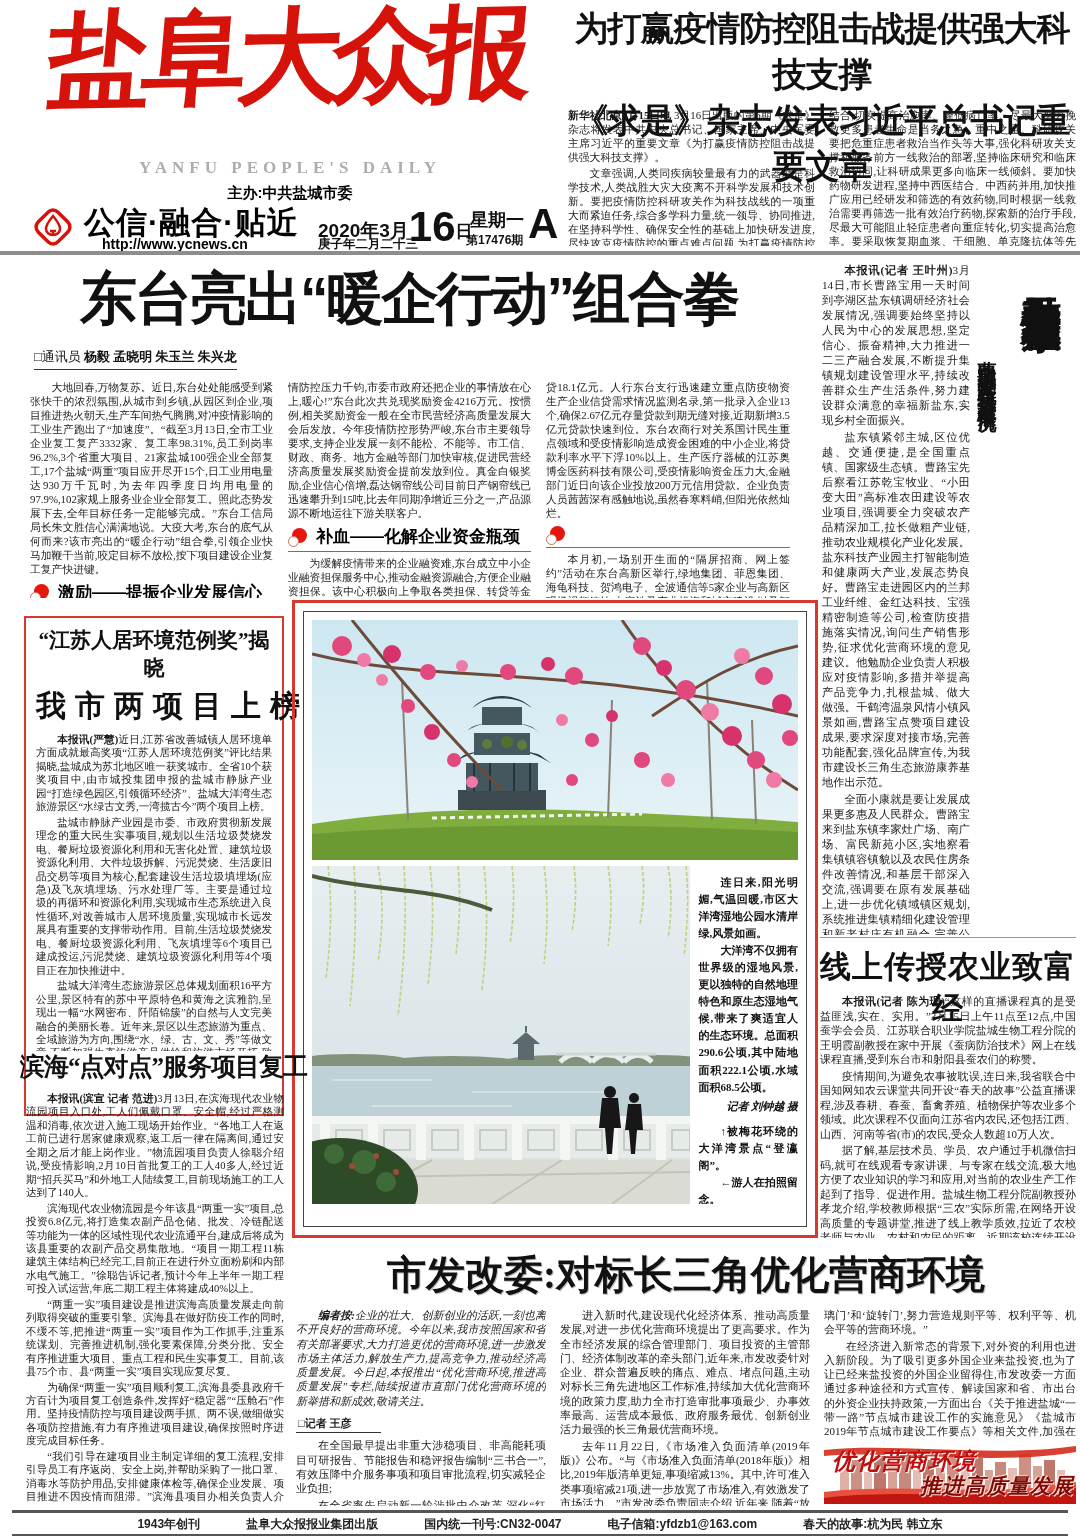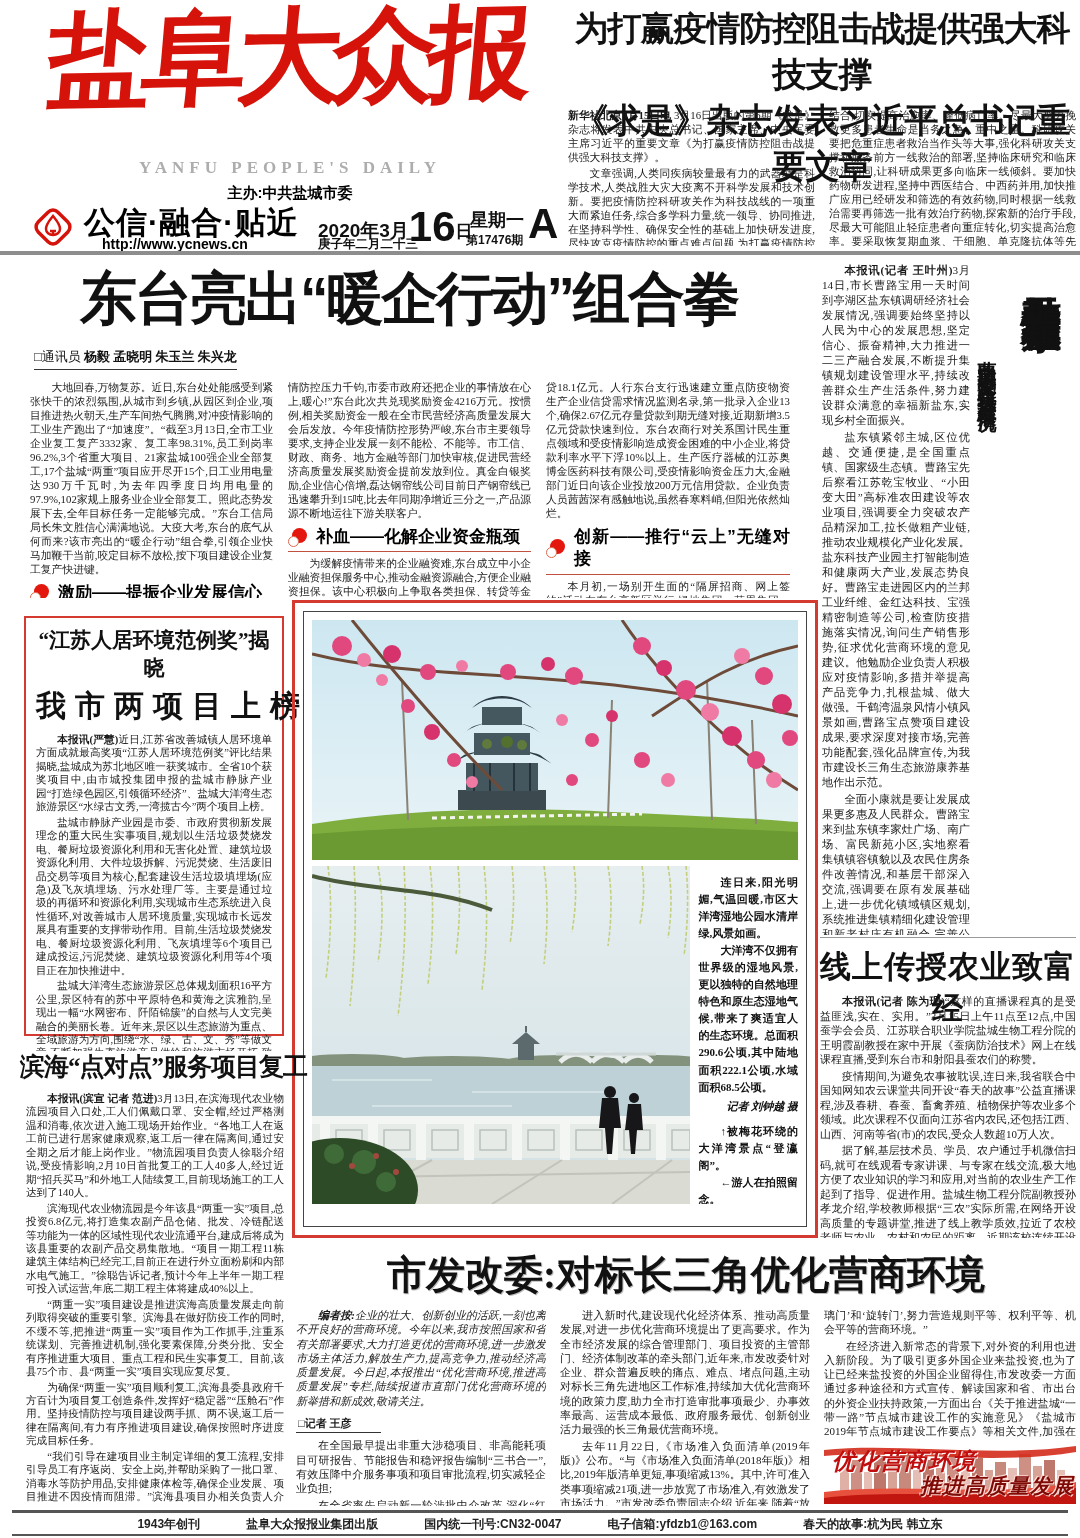--- a/index.html
+++ b/index.html
@@ -97,21 +97,20 @@
     <p>为缓解疫情带来的企业融资难,东台成立中小企业融资担保服务中心,推动金融资源融合,方便企业融资担保。该中心积极向上争取各类担保、转贷等金融资源集聚东台,同时进一步整合境内银行、担保、保险等金融机构,打造金融服务高地,为中小企业提供一站式、多元化金融支持,不断提升企业融资能力。</p>
 
   </div>
   <div class="abs body-txt just" style="left:546px;top:380px;width:244px;height:218px;">
     <p class="noind">贷18.1亿元。人行东台支行迅速建立重点防疫物资生产企业信贷需求情况监测名录,第一批录入企业13个,确保2.67亿元存量贷款到期无缝对接,近期新增3.5亿元贷款快速到位。东台农商行对关系国计民生重点领域和受疫情影响造成资金困难的中小企业,将贷款利率水平下浮10%以上。生产医疗器械的江苏奥博金医药科技有限公司,受疫情影响资金压力大,金融部门近日向该企业投放200万元信用贷款。企业负责人员茜茜深有感触地说,虽然春寒料峭,但阳光依然灿烂。</p>
     <div class="sec-head">
       <span class="dot">
           <span class="fill"></span>
           <span class="ring"></span>
         </span>
-      <span class="txt">创新——推行“云上”无缝对接</span>
     </div>
     <p>本月初,一场别开生面的“隔屏招商、网上签约”活动在东台高新区举行,绿地集团、菲恩集团、海龟科技、贺鸿电子、全波通信等5家企业与高新区现场视频签约,内容涉及产业投资和城市建设,以及智慧激光切割、智能2.5制造产业园、数字通信发射机等众多新兴项目。</p>
 
   </div>
 
   <div class="abs body-txt just serif" style="left:822px;top:263px;width:148px;height:672px;font-size:11.2px;line-height:1.34;">
     <p><b>本报讯(记者 王叶州)</b><span>3月14日,市长曹路宝用一天时间到亭湖区盐东镇调研经济社会发展情况,强调要始终坚持以人民为中心的发展思想,坚定信心、振奋精神,大力推进一二三产融合发展,不断提升集镇规划建设管理水平,持续改善群众生产生活条件,努力建设群众满意的幸福新盐东,实现乡村全面振兴。</span></p>
     <p>盐东镇紧邻主城,区位优越、交通便捷,是全国重点镇、国家级生态镇。曹路宝先后察看江苏乾宝牧业、“小田变大田”高标准农田建设等农业项目,强调要全力突破农产品精深加工,拉长做粗产业链,推动农业规模化产业化发展。盐东科技产业园主打智能制造和健康两大产业,发展态势良好。曹路宝走进园区内的兰邦工业纤维、金红达科技、宝强精密制造等公司,检查防疫措施落实情况,询问生产销售形势,征求优化营商环境的意见建议。他勉励企业负责人积极应对疫情影响,多措并举提高产品竞争力,扎根盐城、做大做强。千鹤湾温泉风情小镇风景如画,曹路宝点赞项目建设成果,要求深度对接市场,完善功能配套,强化品牌宣传,为我市建设长三角生态旅游康养基地作出示范。</p>
     <p>全面小康就是要让发展成果更多惠及人民群众。曹路宝来到盐东镇李家灶广场、南广场、富民新苑小区,实地察看集镇镇容镇貌以及农民住房条件改善情况,和基层干部深入交流,强调要在原有发展基础上,进一步优化镇域镇区规划,系统推进集镇精细化建设管理和新老村庄有机融合,完善公共服务配套,鼓励支持农民进城入镇,让更多老百姓过上现代城镇生活。在盐东镇中心卫生院,曹路宝向医护人员表示慰问,叮嘱大家在过细做好自身防护的同时,保障好群众正常就医需求。曹路宝还检查了李灶小学复学准备情况,要求统筹谋划乡村学校布局,集聚优质教育资源,让农村的孩子们接受到更好教育。在西潮河整治工程现场,曹路宝仔细检查项目推进情况,要求加快工程进度,确保汛期安全,营造水清岸绿景美环境。</p>
 
@@ -124,21 +123,21 @@
   </div>
 
   <div class="abs" style="left:820px;top:937px;width:256px;height:1px;background:#999;"></div>
   <div class="abs serif b" style="left:818px;top:946px;width:260px;font-size:31px;text-align:center;letter-spacing:1px;">线上传授农业致富经</div>
   <div class="abs body-txt just serif" style="left:820px;top:994px;width:256px;height:244px;font-size:11px;line-height:1.32;">
     <p><b>本报讯(记者 陈为理)</b><span>“这样的直播课程真的是受益匪浅,实在、实用。”3月15日上午11点至12点,中国蚕学会会员、江苏联合职业学院盐城生物工程分院的王明霞副教授在家中开展《蚕病防治技术》网上在线课程直播,受到东台市和射阳县蚕农们的称赞。</span></p>
     <p>疫情期间,为避免农事被耽误,连日来,我省联合中国知网知农云课堂共同开设“春天的故事”公益直播课程,涉及春耕、春蚕、畜禽养殖、植物保护等农业多个领域。此次课程不仅面向江苏省内农民,还包括江西、山西、河南等省(市)的农民,受众人数超10万人次。</p>
     <p>据了解,基层技术员、学员、农户通过手机微信扫码,就可在线观看专家讲课、与专家在线交流,极大地方便了农业知识的学习和应用,对当前的农业生产工作起到了指导、促进作用。盐城生物工程分院副教授孙孝龙介绍,学校教师根据“三农”实际所需,在网络开设高质量的专题讲堂,推进了线上教学质效,拉近了农校老师与农业、农村和农民的距离。近期该校连续开设15场直播课,助力农业复工复产。</p>
   </div>
 
-  <div class="abs" style="left:24px;top:616px;width:260px;height:420px;border:2px solid #d43a2f;padding:6px 10px;box-sizing:border-box;">
+  <div class="abs" style="left:24px;top:616px;width:260px;height:500px;border:2px solid #d43a2f;padding:6px 10px;box-sizing:border-box;">
     <div class="serif b" style="font-size:21px;text-align:center;letter-spacing:0px;margin-top:2px;">“江苏人居环境范例奖”揭晓</div>
     <div class="serif b" style="font-size:30px;text-align:center;letter-spacing:9px;margin:4px 0 6px 0;white-space:nowrap;">我市两项目上榜</div>
     <div class="body-txt just" style="height:318px;font-size:10.6px;line-height:1.27;">
       <p><b>本报讯(严慧)</b><span>近日,江苏省改善城镇人居环境单方面成就最高奖项“江苏人居环境范例奖”评比结果揭晓,盐城成为苏北地区唯一获奖城市。全省10个获奖项目中,由市城投集团申报的盐城市静脉产业园“打造绿色园区,引领循环经济”、盐城大洋湾生态旅游景区“水绿古文秀,一湾揽古今”两个项目上榜。</span></p>
       <p>盐城市静脉产业园是市委、市政府贯彻新发展理念的重大民生实事项目,规划以生活垃圾焚烧发电、餐厨垃圾资源化利用和无害化处置、建筑垃圾资源化利用、大件垃圾拆解、污泥焚烧、生活废旧品交易等项目为核心,配套建设生活垃圾填埋场(应急)及飞灰填埋场、污水处理厂等。主要是通过垃圾的再循环和资源化利用,实现城市生态系统进入良性循环,对改善城市人居环境质量,实现城市长远发展具有重要的支撑带动作用。目前,生活垃圾焚烧发电、餐厨垃圾资源化利用、飞灰填埋等6个项目已建成投运,污泥焚烧、建筑垃圾资源化利用等4个项目正在加快推进中。</p>
       <p>盐城大洋湾生态旅游景区总体规划面积16平方公里,景区特有的苏中平原特色和黄海之滨雅韵,呈现出一幅“水网密布、阡陌锦簇”的自然与人文完美融合的美丽长卷。近年来,景区以生态旅游为重点、全域旅游为方向,围绕“水、绿、古、文、秀”等做文章,不断加强生态旅游产品供给和旅游市场开拓,致力发展“旅游+”休闲度假、健康养生、运动休闲等新业态新模式,精心打造集城市观光、休闲度假、游乐观赏、健康养生为一体的文化旅游休闲集聚区,努力为群众创造高品质生活环境,打造城市靓丽的生态名片。从2015年开始,景区连续5年成功举办大洋湾樱花节,吸引了大量游客,央视新闻联播3次点赞樱花节盛况。景区还承办了中华龙舟大赛、全国沙排锦标赛等一系列大型赛事,受到社会好评。</p>
     </div>
   </div>
 
   <div class="abs" style="left:292px;top:600px;width:526px;height:638px;border:3px solid #d43a2f;padding:8px;box-sizing:border-box;">
@@ -343,21 +342,21 @@
         </div>
       </div>
     </div>
   </div>
 
   <div class="abs serif b" style="left:20px;top:1050px;width:268px;font-size:25px;text-align:center;letter-spacing:-1px;white-space:nowrap;">滨海“点对点”服务项目复工</div>
   <div class="abs body-txt just serif" style="left:26px;top:1092px;width:258px;height:412px;font-size:10.6px;line-height:1.27;">
     <p><b>本报讯(滨宣 记者 范进)</b><span>3月13日,在滨海现代农业物流园项目入口处,工人们佩戴口罩、安全帽,经过严格测温和消毒,依次进入施工现场开始作业。“各地工人在返工前已进行居家健康观察,返工后一律在隔离间,通过安全期之后才能上岗作业。”物流园项目负责人徐聪介绍说,受疫情影响,2月10日首批复工的工人40多人,经过近期“招兵买马”和外地工人陆续复工,目前现场施工的工人达到了140人。</span></p>
     <p>滨海现代农业物流园是今年该县“两重一实”项目,总投资6.8亿元,将打造集农副产品仓储、批发、冷链配送等功能为一体的区域性现代农业流通平台,建成后将成为该县重要的农副产品交易集散地。“项目一期工程11栋建筑主体结构已经完工,目前正在进行外立面粉刷和内部水电气施工。”徐聪告诉记者,预计今年上半年一期工程可投入试运营,年底二期工程主体将建成40%以上。</p>
     <p>“两重一实”项目建设是推进滨海高质量发展走向前列取得突破的重要引擎。滨海县在做好防疫工作的同时,不缓不等,把推进“两重一实”项目作为工作抓手,注重系统谋划、完善推进机制,强化要素保障,分类分批、安全有序推进重大项目、重点工程和民生实事复工。目前,该县75个市、县“两重一实”项目实现应复尽复。</p>
-    <p>为确保“两重一实”项目顺利复工,滨海县委县政府千方百计为项目复工创造条件,发挥好“稳定器”“压舱石”作用。坚持疫情防控与项目建设两手抓、两不误,返工后一律在隔离间,有力有序推进项目建设,确保按照时序进度完成目标任务。</p>
+    <p>为确保“两重一实”项目顺利复工,滨海县委县政府千方百计为项目复工创造条件,发挥好“稳定器”“压舱石”作用。坚持疫情防控与项目建设两手抓、两不误,做细做实各项防控措施,有力有序推进项目建设,确保按照时序进度完成目标任务。</p>
     <p>“我们引导在建项目业主制定详细的复工流程,安排引导员工有序返岗、安全上岗,并帮助采购了一批口罩、消毒水等防护用品,安排健康体检等,确保企业发展、项目推进不因疫情而阻滞。”滨海县项目办相关负责人介绍道。</p>
 
   </div>
 
   <div class="abs serif b" style="left:292px;top:1248px;width:788px;font-size:39px;text-align:center;letter-spacing:0px;text-shadow:1px 1px 0 #bbb;">市发改委:对标长三角优化营商环境</div>
 
   <div class="abs body-txt just serif" style="left:296px;top:1308px;width:250px;height:198px;font-size:11px;line-height:1.3;">
     <p style="font-style:italic;"><b>编者按:</b><span>企业的壮大、创新创业的活跃,一刻也离不开良好的营商环境。今年以来,我市按照国家和省有关部署要求,大力打造更优的营商环境,进一步激发市场主体活力,解放生产力,提高竞争力,推动经济高质量发展。今日起,本报推出“优化营商环境,推进高质量发展”专栏,陆续报道市直部门优化营商环境的新举措和新成效,敬请关注。</span></p>
     <div style="margin:6px 0 5px 0;font-style:normal;font-weight:bold;text-indent:0;border-bottom:1px solid #333;display:inline-block;padding:0 30px 2px 2px;">□记者 王彦</div>
     <p>在全国最早提出非重大涉稳项目、非高能耗项目可研报告、节能报告和稳评报告编制“三书合一”,有效压降中介服务事项和项目审批流程,切实减轻企业负担;</p>

